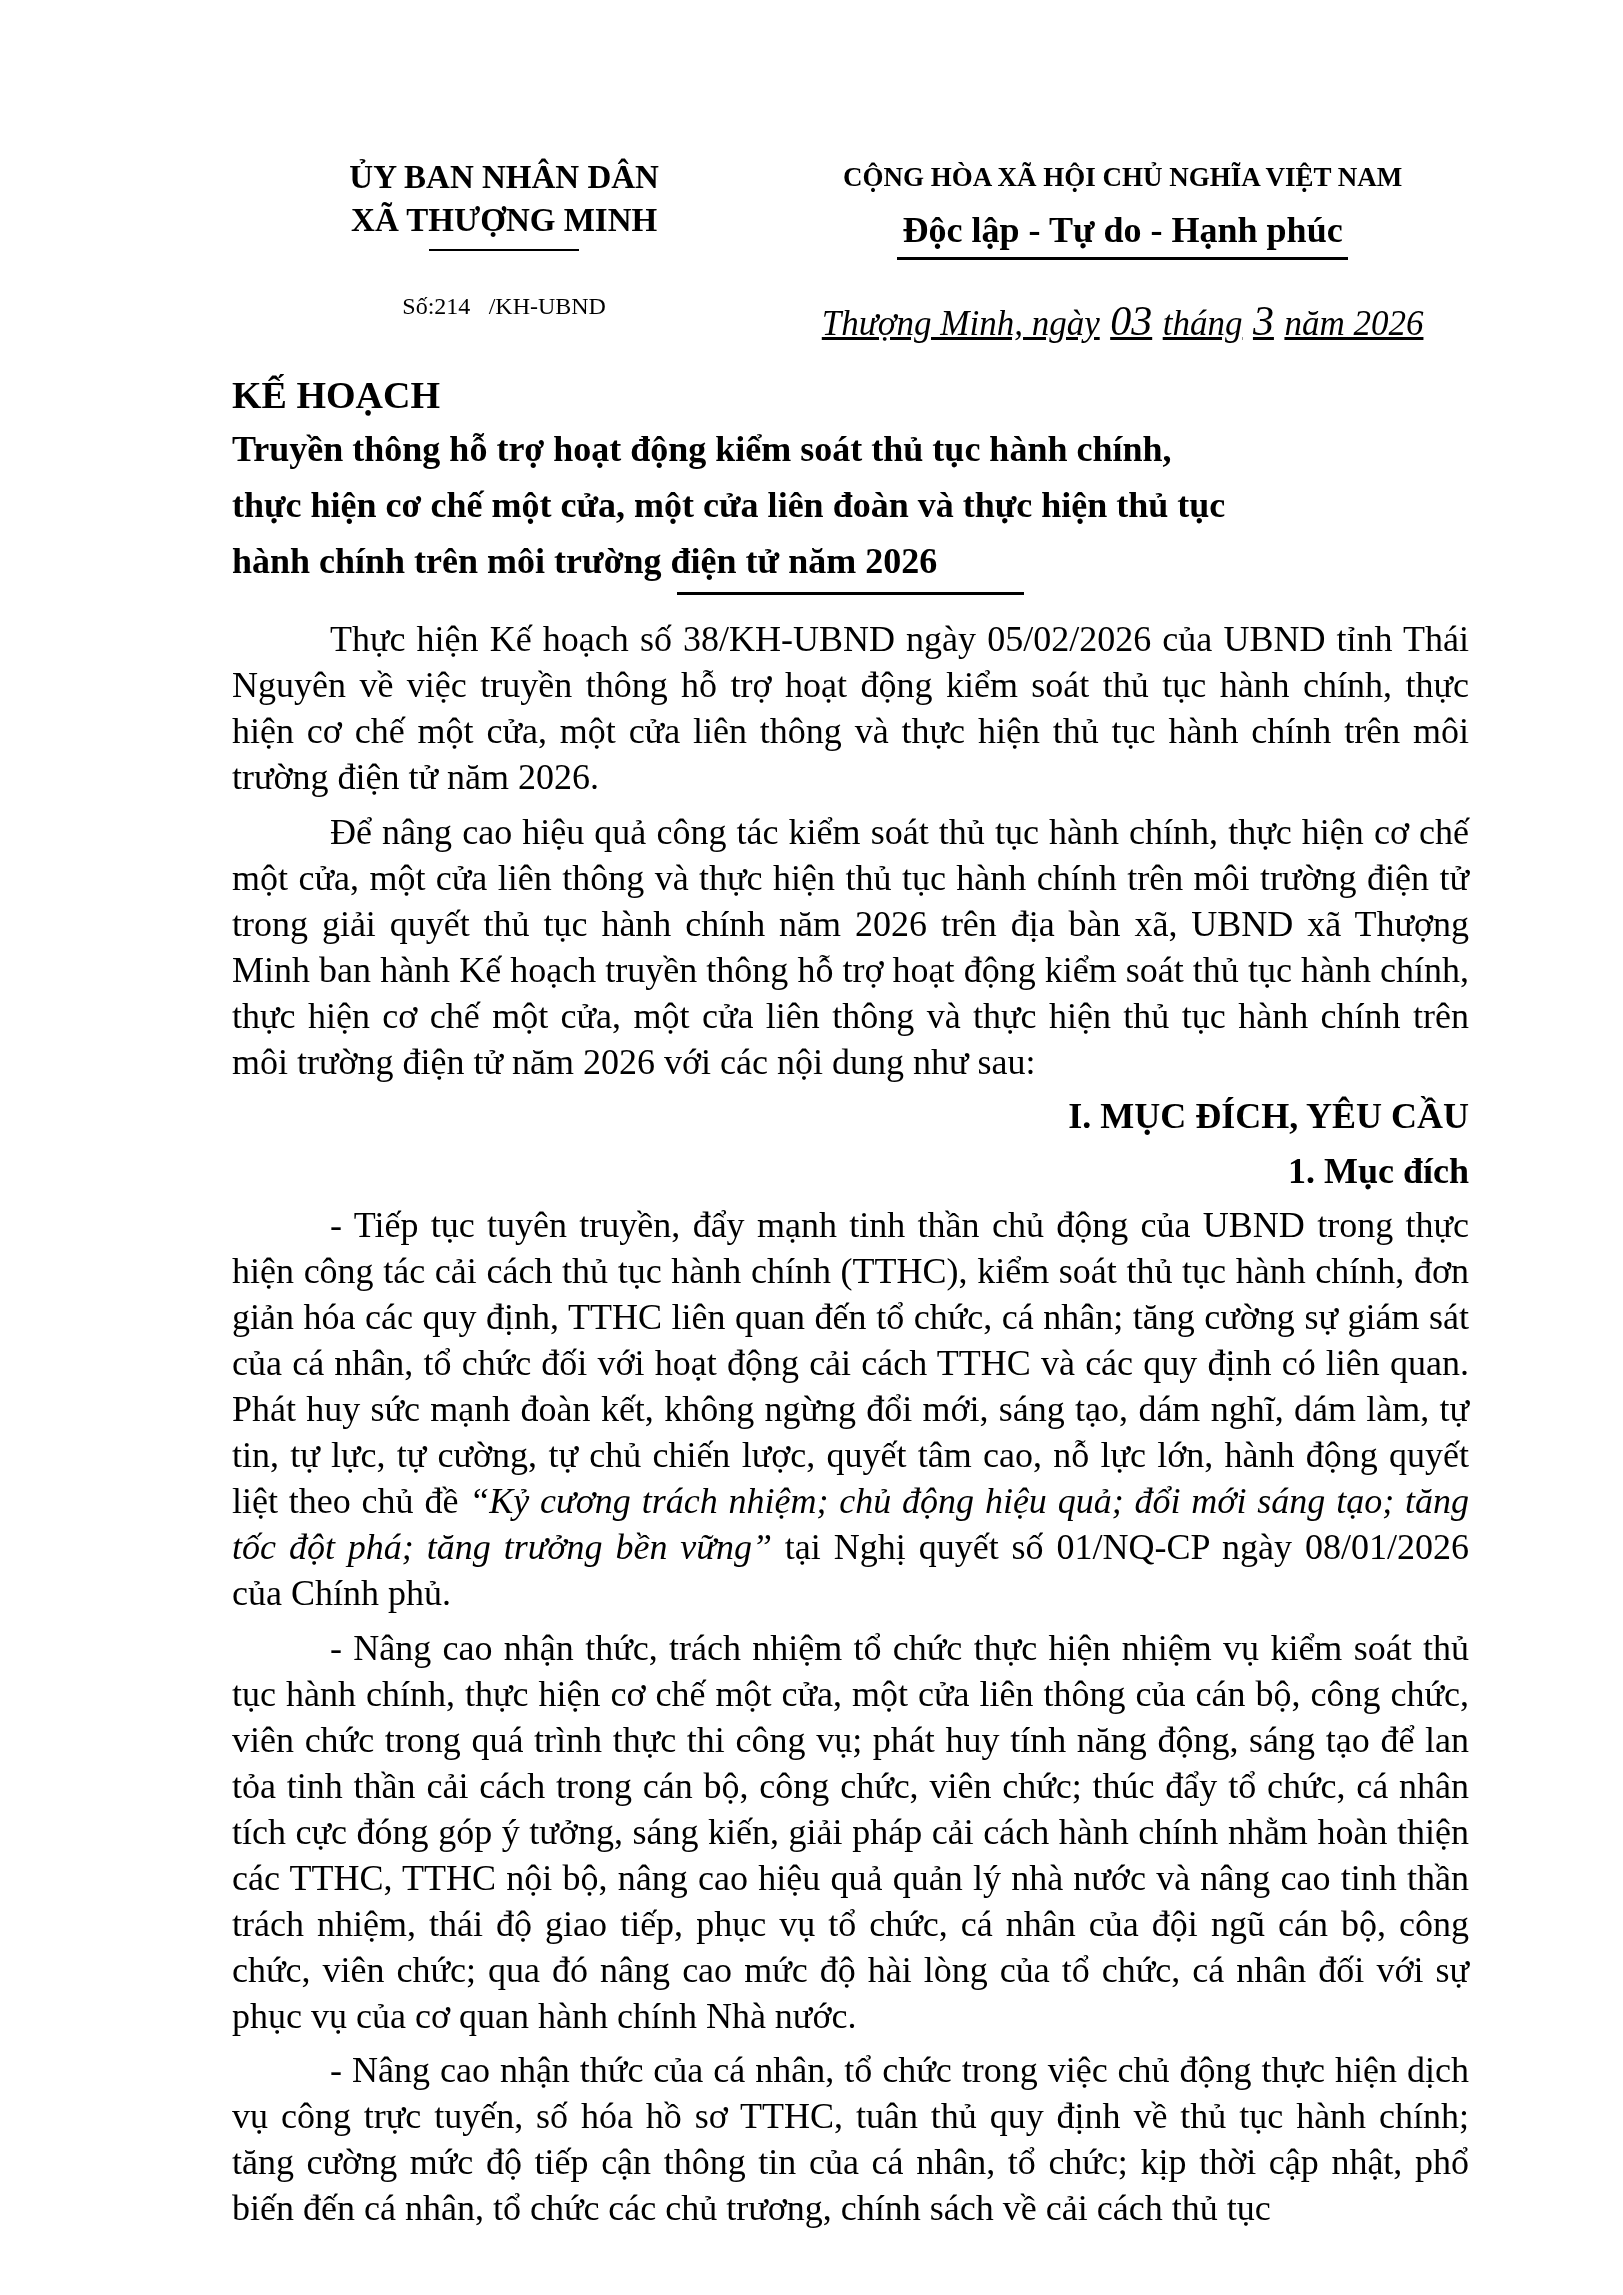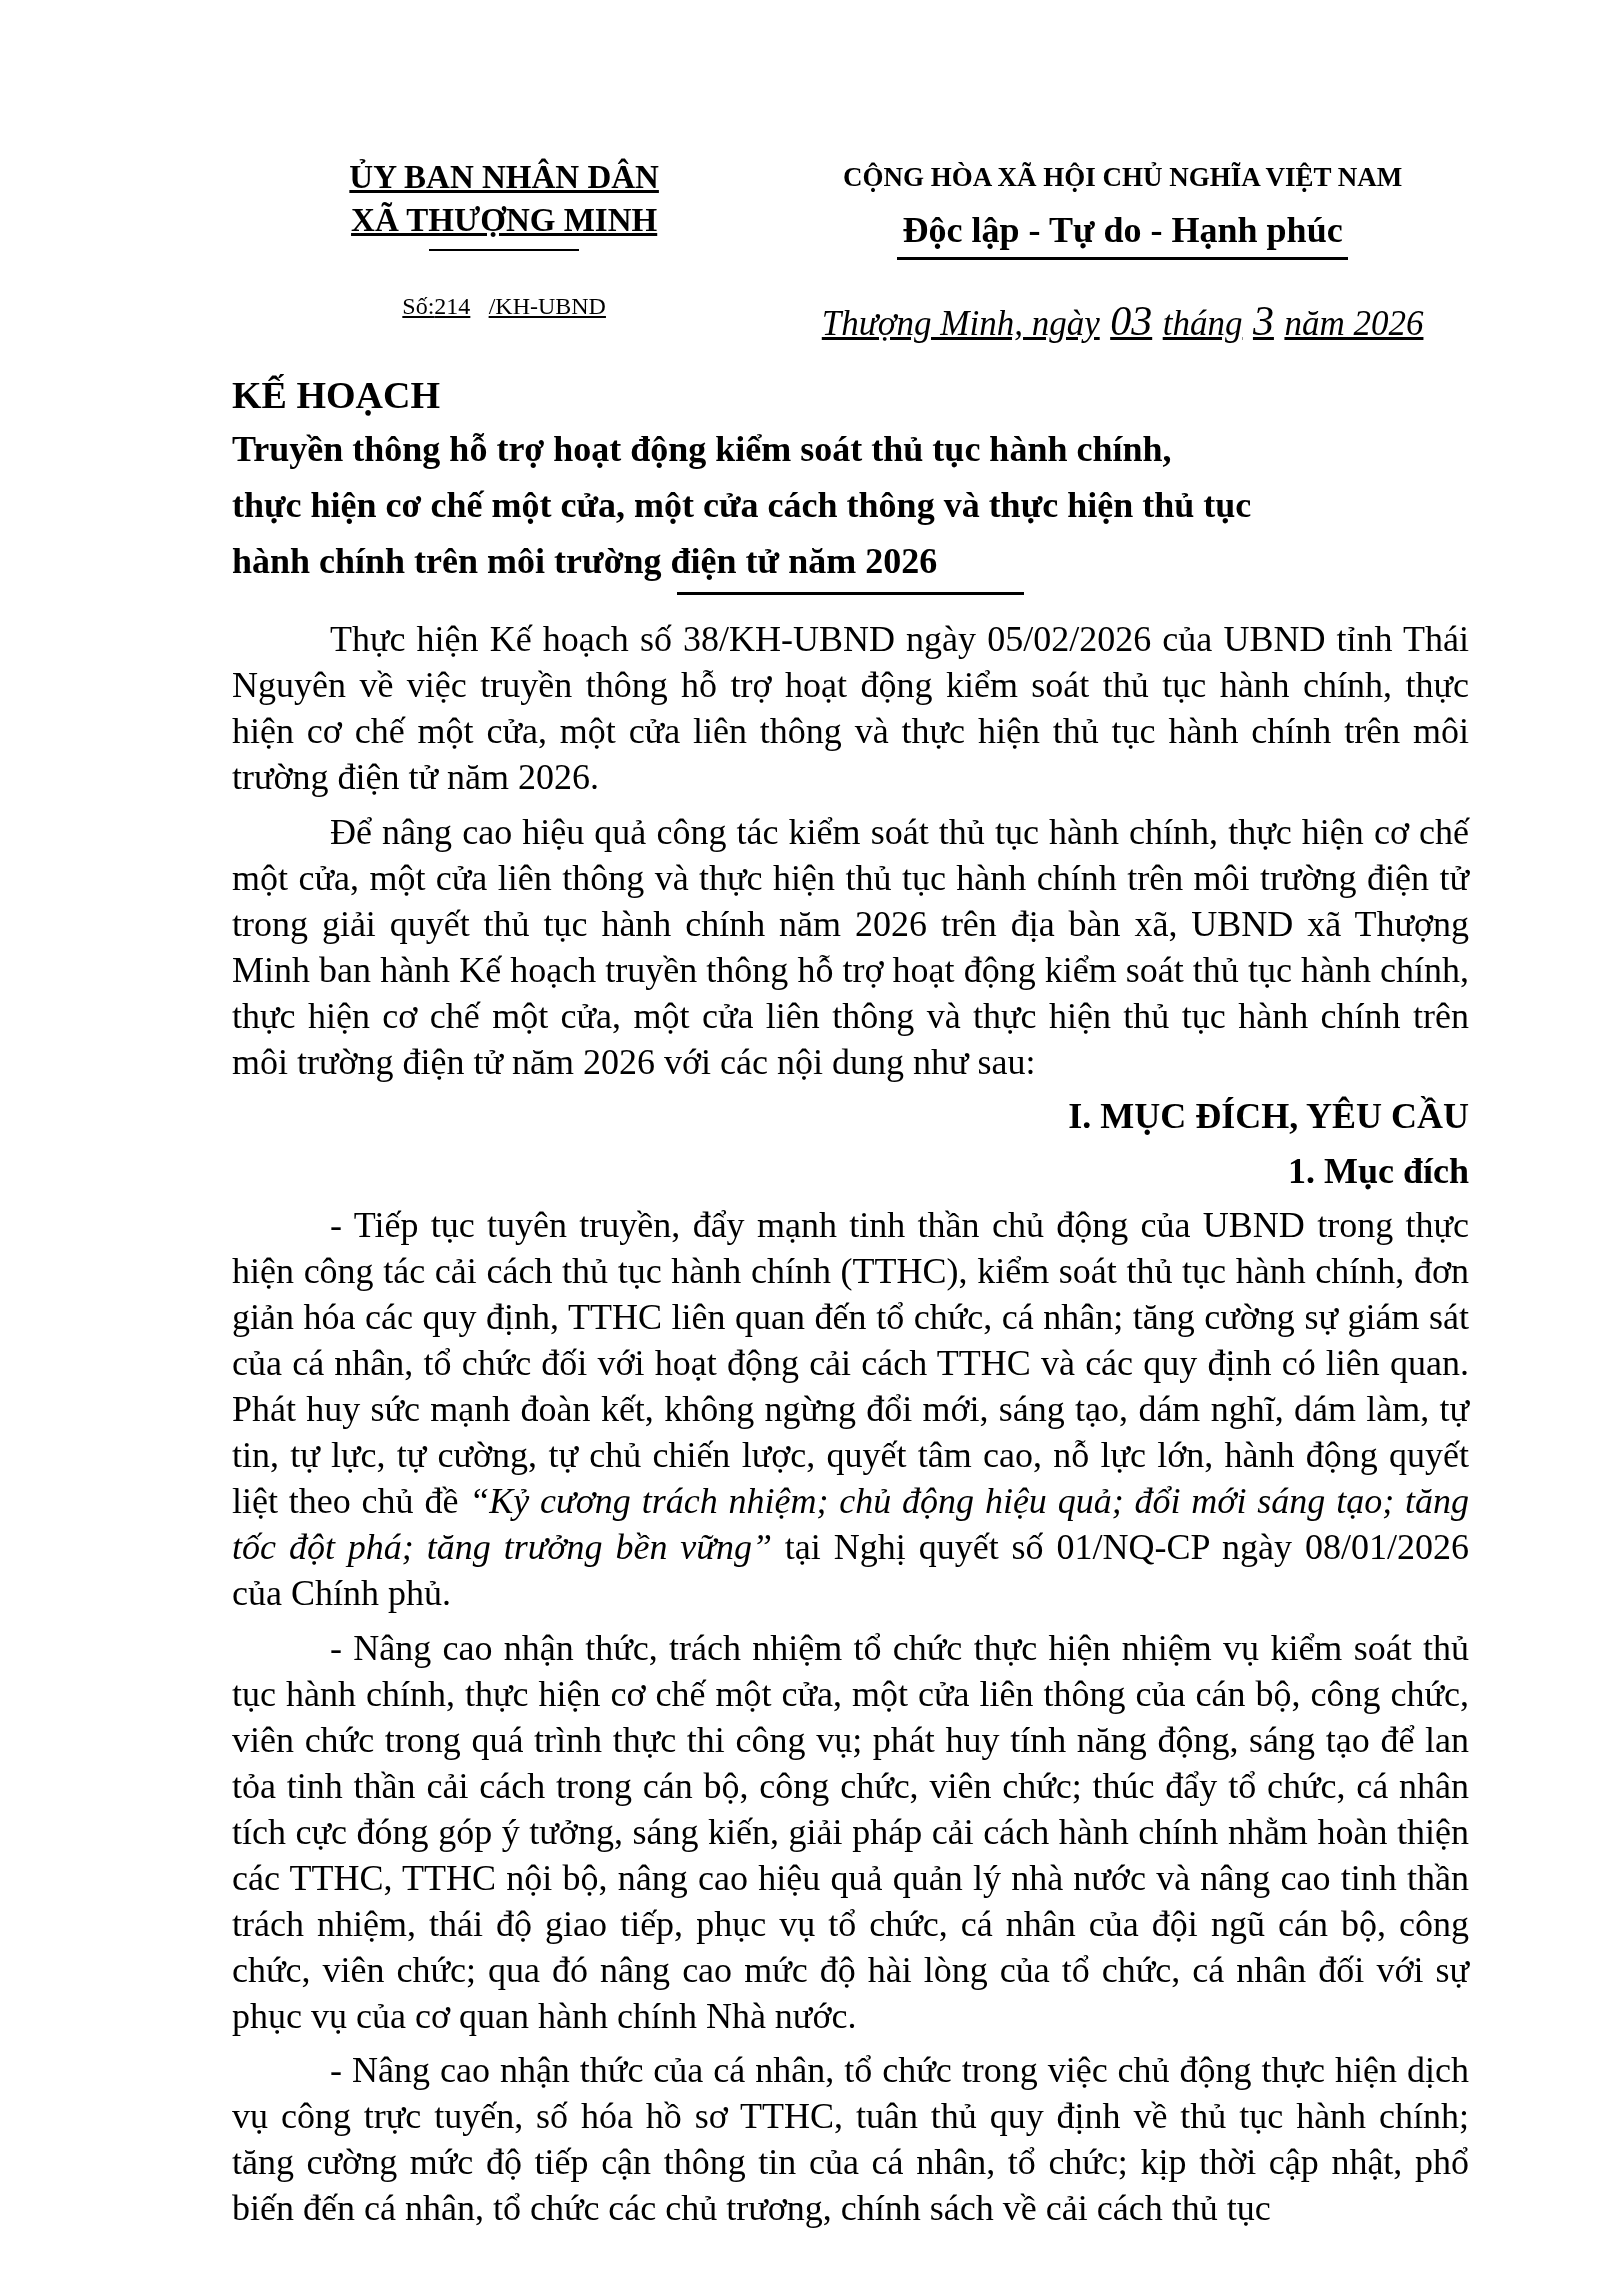--- a/index.html
+++ b/index.html
@@ -22,21 +22,20 @@
 
   
   .hdr {
     display: flex;
     flex-direction: row;
     align-items: flex-start;
   }
   .hdr-left {
     width: 44%;
     text-align: center;
-    text-decoration: underline;
   }
   .hdr-right {
     width: 56%;
     text-align: center;
   }
   .org-line1, .org-line2 {
     font-weight: bold;
     font-size: 33px;
     line-height: 43px;
     white-space: nowrap;
@@ -145,21 +144,21 @@
       <div class="nat-line1">CỘNG HÒA XÃ HỘI CHỦ NGHĨA VIỆT NAM</div>
       <div class="nat-line2">Độc lập - Tự do - Hạnh phúc</div>
       <div class="motto-rule"></div>
       <div class="place-date"><span>Thượng Minh, ngày</span><span class="num">03</span><span>tháng</span><span class="num">3</span><span>năm 2026</span></div>
     </div>
   </div>
 
   <div class="doc-title">
     <div class="doc-type">KẾ HOẠCH</div>
     <div class="title-line">Truyền thông hỗ trợ hoạt động kiểm soát thủ tục hành chính,</div>
-    <div class="title-line">thực hiện cơ chế một cửa, một cửa cách thông và thực hiện thủ tục</div>
+    <div class="title-line">thực hiện cơ chế một cửa, một cửa liên đoàn và thực hiện thủ tục</div>
     <div class="title-line">hành chính trên môi trường điện tử năm 2026</div>
     <div class="title-rule"></div>
   </div>
 
   <div class="body-text">
     <p class="para">Thực hiện Kế hoạch số 38/KH-UBND ngày 05/02/2026 của UBND tỉnh Thái Nguyên về việc truyền thông hỗ trợ hoạt động kiểm soát thủ tục hành chính, thực hiện cơ chế một cửa, một cửa liên thông và thực hiện thủ tục hành chính trên môi trường điện tử năm 2026.</p>
     <p class="para">Để nâng cao hiệu quả công tác kiểm soát thủ tục hành chính, thực hiện cơ chế một cửa, một cửa liên thông và thực hiện thủ tục hành chính trên môi trường điện tử trong giải quyết thủ tục hành chính năm 2026 trên địa bàn xã, UBND xã Thượng Minh ban hành Kế hoạch truyền thông hỗ trợ hoạt động kiểm soát thủ tục hành chính, thực hiện cơ chế một cửa, một cửa liên thông và thực hiện thủ tục hành chính trên môi trường điện tử năm 2026 với các nội dung như sau:</p>
     <p class="heading">I. MỤC ĐÍCH, YÊU CẦU</p>
     <p class="heading">1. Mục đích</p>
     <p class="para"><span>- Tiếp tục tuyên truyền, đẩy mạnh tinh thần chủ động của UBND trong thực hiện công tác cải cách thủ tục hành chính (TTHC), kiểm soát thủ tục hành chính, đơn giản hóa các quy định, TTHC liên quan đến tổ chức, cá nhân; tăng cường sự giám sát của cá nhân, tổ chức đối với hoạt động cải cách TTHC và các quy định có liên quan. Phát huy sức mạnh đoàn kết, không ngừng đổi mới, sáng tạo, dám nghĩ, dám làm, tự tin, tự lực, tự cường, tự chủ chiến lược, quyết tâm cao, nỗ lực lớn, hành động quyết liệt theo chủ đề </span><span class="quote-italic">“Kỷ cương trách nhiệm; chủ động hiệu quả; đổi mới sáng tạo; tăng tốc đột phá; tăng trưởng bền vững”</span><span> tại Nghị quyết số 01/NQ-CP ngày 08/01/2026 của Chính phủ.</span></p>

